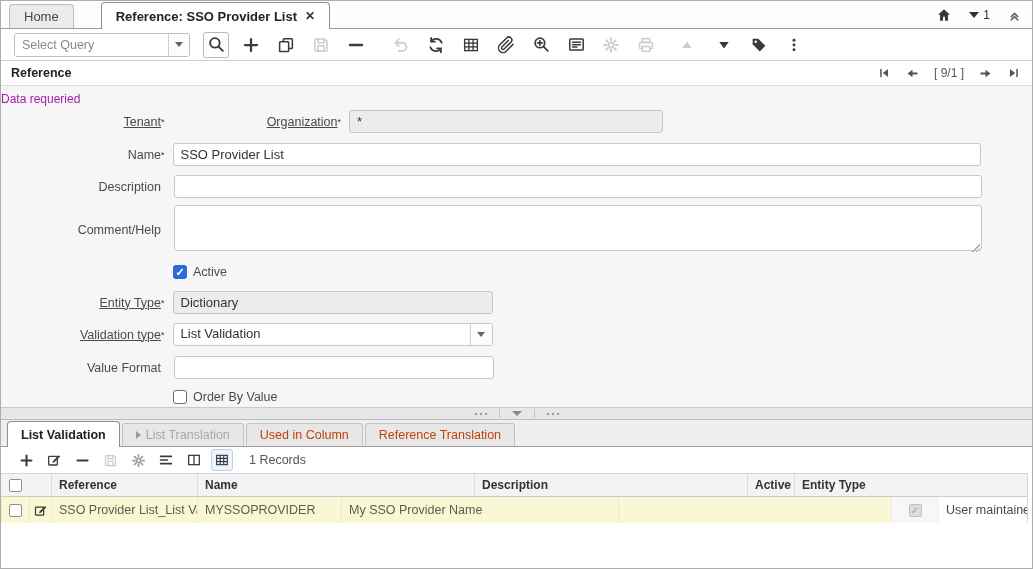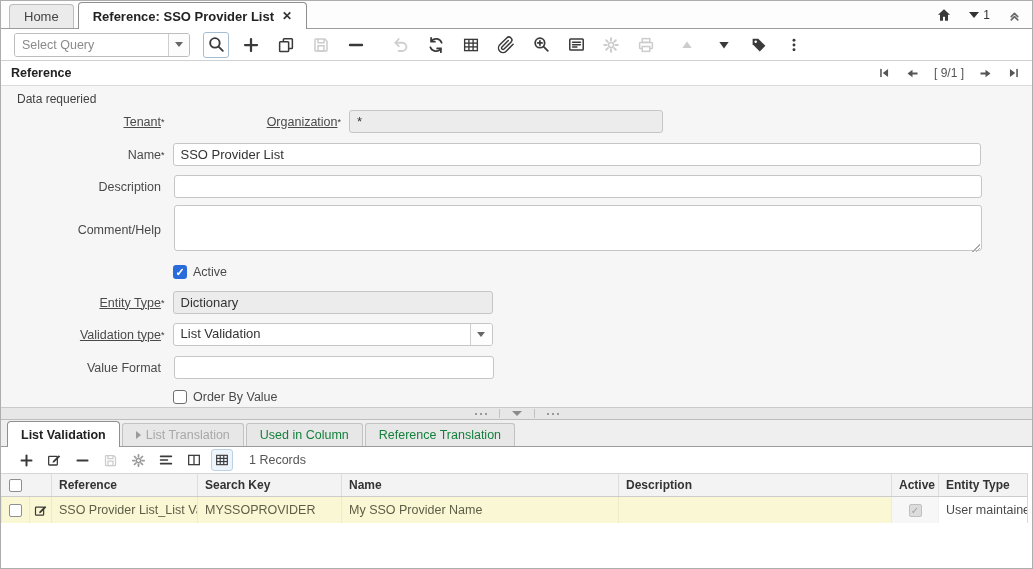--- a/index.html
+++ b/index.html
@@ -4,21 +4,21 @@
 <style>
   * { box-sizing: border-box; margin: 0; padding: 0; }
   html,body { background:#fff; }
   body { font-family: "Liberation Sans", sans-serif; }
   .window { position:relative; width:1033px; height:569px; border:1px solid #adadad; background:#fff; overflow:hidden; }
 
   
   .tabbar { height:28px; background:#fdfdfd; border-bottom:1px solid #9c9c9c; display:flex; align-items:flex-end; padding-left:8px; position:relative; }
   .wtab { display:flex; align-items:center; height:24px; padding:0 14px; font-size:13px; color:#444;
           background:#ebebeb; border:1px solid #bdbdbd; border-bottom:none; border-radius:4px 4px 0 0; margin-right:4px; cursor:pointer; }
-  .wtab.active { background:#fff; border-color:#8f8f8f; height:27px; margin-bottom:-1px; font-weight:bold; color:#222; z-index:2; }
+  .wtab.active { background:#fff; border-color:#8f8f8f; height:27px; margin-bottom:-1px; font-weight:bold; color:#222; z-index:2;margin-left:23px; }
   .wtab .closex { margin-left:8px; font-weight:bold; font-size:12px; color:#333; line-height:1; }
   .tabbar-right { position:absolute; right:10px; top:0; height:28px; display:flex; align-items:center; gap:16px; }
   .desk { display:flex; align-items:center; gap:4px; font-size:12px; color:#333; cursor:pointer; }
   .caret-down { width:0; height:0; border-left:5px solid transparent; border-right:5px solid transparent; border-top:6px solid #333; }
 
   
   .toolbar { height:31px; display:flex; align-items:center; padding-left:13px; background:#fff; gap:9px; }
   .combobox { display:flex; width:176px; height:24px; border:1px solid #bdbdbd; border-radius:3px; overflow:hidden; background:#fff; }
   .combobox input { flex:1; border:none; outline:none; padding:0 7px; font-size:12.5px; color:#1d4ed8; font-family:"Liberation Sans",sans-serif; min-width:0; }
   .combobox input::placeholder { color:#8a8a8a; }
@@ -31,21 +31,21 @@
 
   
   .bphead { height:26px; border-top:1px solid #d0d0d0; border-bottom:1px solid #dadada; display:flex; align-items:center; padding:0 10px; background:#fff; }
   .bp-title { font-size:12.5px; font-weight:bold; color:#222; }
   .pager { margin-left:auto; display:flex; align-items:center; gap:13px; }
   .pbtn { width:16px; height:16px; display:flex; align-items:center; justify-content:center; cursor:pointer; }
   .pager-text { font-size:12px; color:#555; }
 
   
   .formpanel { height:321px; background:#f6f6f6; padding:4px 0 0 0; overflow:hidden; }
-  .form-status { font-size:12px; color:#404040; padding:2px 16px; height:20px; }
+  .form-status { font-size:12px; color:#a21caf; padding:2px 0; height:20px; }
   .frow { display:flex; align-items:center; }
   .flabel { width:160px; text-align:right; font-size:12.5px; color:#4a4a4a; flex:0 0 auto; padding-right:0; }
   .flabel.zoom { text-decoration:underline; }
   .fgap { width:8px; flex:0 0 auto; }
   .fld { height:23px; border:1px solid #c6c6c6; border-radius:3px; font-size:13px; color:#333; padding:0 7px; background:#fff; font-family:"Liberation Sans",sans-serif; outline:none; }
   .fld.ro { background:#ececec; }
   .w320 { width:320px; } .w314 { width:314px; } .w808 { width:808px; }
   .olabel { width:165px; text-align:right; font-size:12.5px; color:#4a4a4a; flex:0 0 auto; }
   .tawrap { position:relative; width:808px; }
   .tawrap textarea { width:808px; height:46px; resize:none; border:1px solid #c6c6c6; border-radius:3px; font-size:13px; padding:3px 7px; font-family:"Liberation Sans",sans-serif; outline:none; }
@@ -62,21 +62,21 @@
 
   
   .splitter { height:13px; background:#e7e7e7; border-top:1px solid #cacaca; border-bottom:1px solid #bdbdbd; display:flex; align-items:center; justify-content:center; cursor:row-resize; }
   .sp-dots { display:flex; gap:3px; }
   .sp-dots i { width:2px; height:2px; background:#9a9a9a; display:block; }
   .sp-sep { width:1px; height:9px; background:#c2c2c2; margin:0 12px; }
   .sp-arrow { width:0; height:0; border-left:5px solid transparent; border-right:5px solid transparent; border-top:5px solid #8b8b8b; }
 
   
   .dtabs { height:27px; background:#efefef; border-bottom:1px solid #9c9c9c; display:flex; align-items:flex-end; padding-left:6px; }
-  .dtab { display:flex; align-items:center; height:23px; padding:0 13px; font-size:12.5px; color:#15803d; background:#e7e7e7;
+  .dtab { display:flex; align-items:center; height:23px; padding:0 13px; font-size:12.5px; color:#c2410c; background:#e7e7e7;
           border:1px solid #c2c2c2; border-bottom:none; border-radius:3px 3px 0 0; margin-right:2px; cursor:pointer; white-space:nowrap; }
   .dtab.active { background:#fff; border-color:#8f8f8f; font-weight:bold; color:#222; height:26px; margin-bottom:-1px; z-index:2; border-radius:4px 4px 0 0; }
   .dtab.disabled { color:#a8a8a8; cursor:default; }
   .dtab .pre-arrow { width:0; height:0; border-top:4px solid transparent; border-bottom:4px solid transparent; border-left:5px solid #9a9a9a; margin-right:5px; }
 
   
   .dtoolbar { height:26px; display:flex; align-items:center; gap:6px; padding-left:14px; background:#fff; }
   .dbtn { width:22px; height:22px; display:flex; align-items:center; justify-content:center; cursor:pointer; border-radius:3px; }
   .dbtn.mode { border:1px solid #bcd0e8; background:#eef4fb; }
   .records { font-size:12.5px; color:#555; margin-left:10px; }
@@ -463,21 +463,20 @@
     </div>
     <span class="records">1 Records</span>
   </div>
 
   <div class="tablewrap">
     <div class="trow thead">
       <div class="tc c-selhead">
           <span class="rowcb"></span>
         </div>
       <div class="tc c-ref">Reference</div>
-      <div class="tc c-key">Search Key</div>
       <div class="tc c-name">Name</div>
       <div class="tc c-desc">Description</div>
       <div class="tc c-act">Active</div>
       <div class="tc c-ent">Entity Type</div>
     </div>
     <div class="trow tbody-row">
       <div class="tc c-sel">
           <span class="rowcb"></span>
         </div>
       <div class="tc c-edit">

